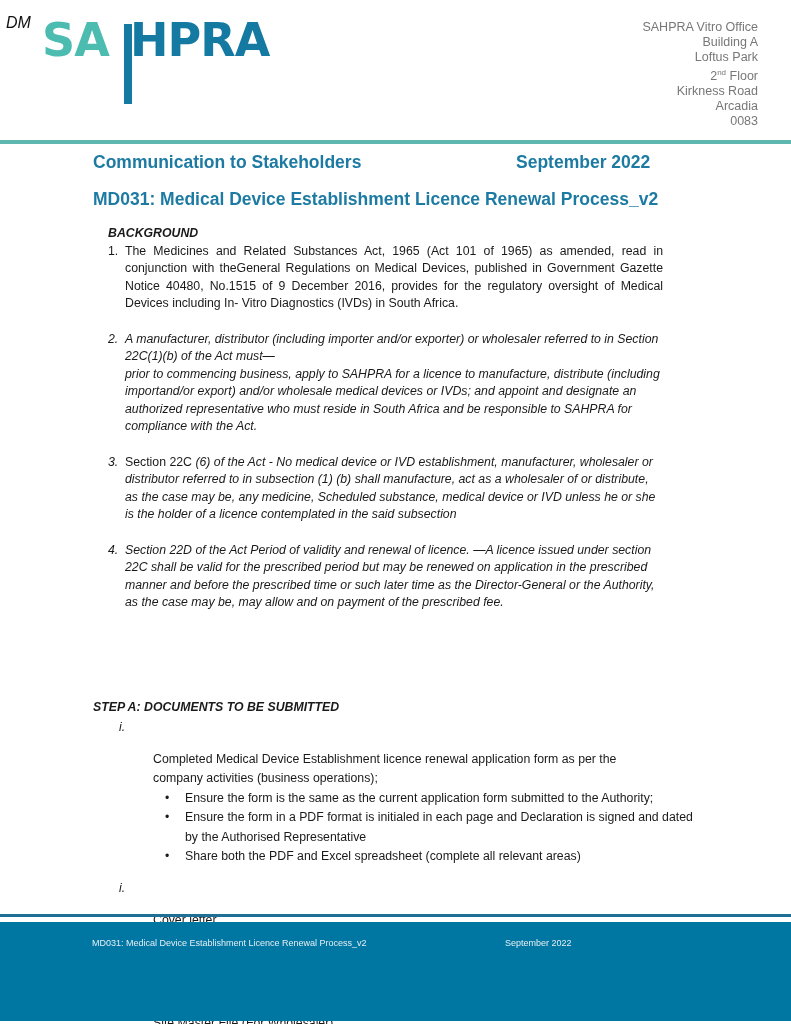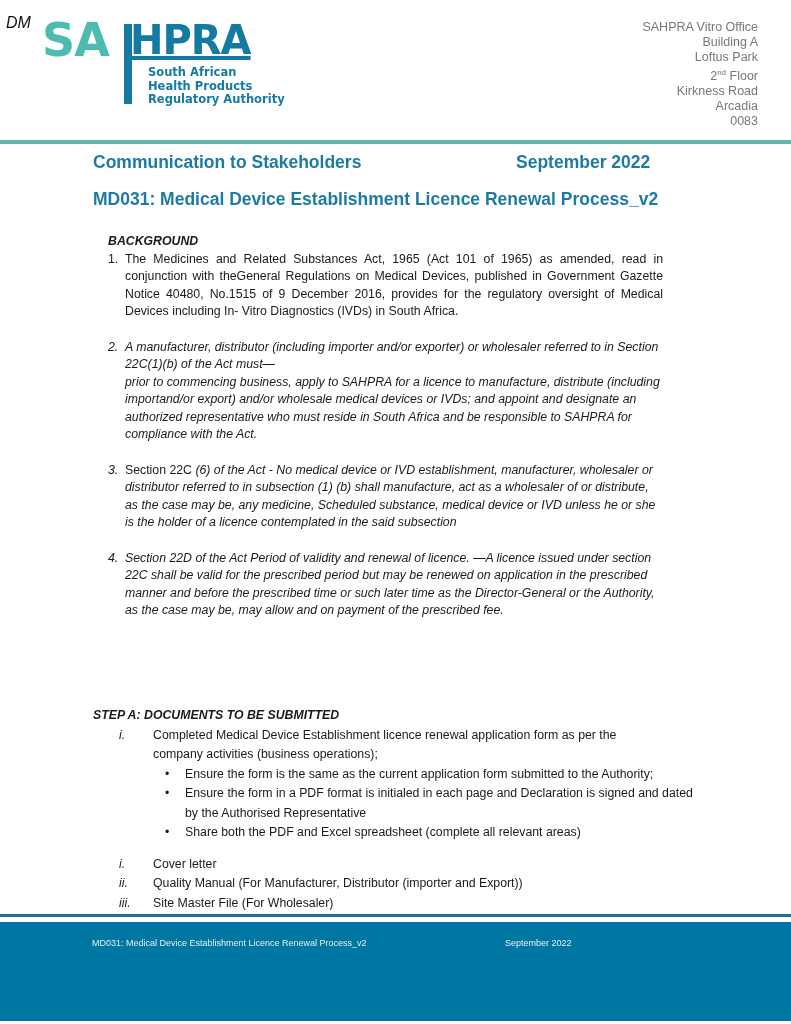--- a/index.html
+++ b/index.html
@@ -13,21 +13,21 @@
     font-family: "Liberation Sans", sans-serif; font-style: italic;
     font-size: 16px; color: #111;
   }
   .logo { position: absolute; left: 42px; top: 14px; width: 250px; height: 100px; }
   .logo .sa {
     position: absolute; left: 0; top: 0; font-family: "DejaVu Sans", sans-serif;
     font-weight: bold; font-size: 46px; letter-spacing: -1px; color: #4cbcb0; line-height: 52px;
   }
   .logo .hpra {
     position: absolute; left: 88px; top: 0; font-family: "DejaVu Sans", sans-serif;
-    font-weight: bold; font-size: 40px; letter-spacing: -1px; color: #157aa2; line-height: 52px; text-decoration: underline;
+    font-weight: bold; font-size: 46px; letter-spacing: -1px; color: #157aa2; line-height: 52px;
   }
   .logo .stem {
     position: absolute; left: 82px; top: 10px; width: 8px; height: 80px; background: #157aa2;
   }
   .logo .sub {
     position: absolute; left: 106px; top: 52px; font-family: "DejaVu Sans", sans-serif;
     font-weight: bold; font-size: 11.5px; line-height: 13.5px; color: #157aa2;
   }
   .address {
     position: absolute; right: 33px; top: 20px; text-align: right;
@@ -41,57 +41,52 @@
   .comm-date {
     position: absolute; left: 516px; top: 152px; font-size: 17.5px; font-weight: bold; color: #1d7ba3;
   }
   .doc-title {
     position: absolute; left: 93px; top: 189px; font-size: 17.5px; font-weight: bold; color: #1d7ba3;
   }
   .content {
     position: absolute; left: 108px; top: 225px; width: 555px;
     font-size: 12.3px; line-height: 17.5px; color: #1a1a1a;
   }
-  .section-head { font-weight: bold; font-style: italic; margin-top: 8px; }
+  .section-head { font-weight: bold; font-style: italic; }
   .para { display: flex; }
   .para .num { width: 17px; flex: none; }
   .para .txt { flex: 1; }
   .just { text-align: justify; }
   .ital { font-style: italic; }
   .gap { height: 18px; }
   .stepa { position: absolute; left: 93px; top: 698px; width: 610px; font-size: 12.3px; line-height: 19.5px; }
   .roman { display: flex; }
   .roman .rn { width: 60px; flex: none; text-align: right; padding-right: 0; font-style: italic; box-sizing: border-box; }
   .roman .rn span { display: inline-block; width: 34px; text-align: left; }
-  .roman .rt { flex: 1; }
+  .roman .rt { flex: 1; margin-top: 32px; }
   .bullets { margin-left: 72px; }
   .bullet { display: flex; }
   .bullet .dot { width: 20px; flex: none; }
   .bullet .bt { flex: 1; }
   .rule-bot1 { position: absolute; left: 0; top: 914px; width: 791px; height: 3px; background: #1f7096; }
   .footer {
     position: absolute; left: 0; top: 922px; width: 791px; height: 99px; background: #0077a3;
   }
   .footer .ft-title { position: absolute; left: 92px; top: 16px; font-size: 9px; color: #e6eef3; }
   .footer .ft-date { position: absolute; left: 505px; top: 16px; font-size: 9px; color: #e6eef3; }
 </style>
 </head>
 <body>
 
 <div class="dm">DM</div>
 
 <div class="logo">
   <div class="sa">SA</div>
   <div class="stem"></div>
   <div class="hpra">HPRA</div>
-  <div class="sub">
-    <div>South African</div>
-    <div>Health Products</div>
-    <div>Regulatory Authority</div>
-  </div>
 </div>
 
 <div class="address">
   <div>SAHPRA Vitro Office</div>
   <div>Building A</div>
   <div>Loftus Park</div>
   <div><span>2</span><sup>nd</sup><span> Floor</span></div>
   <div>Kirkness Road</div>
   <div>Arcadia</div>
   <div>0083</div>

